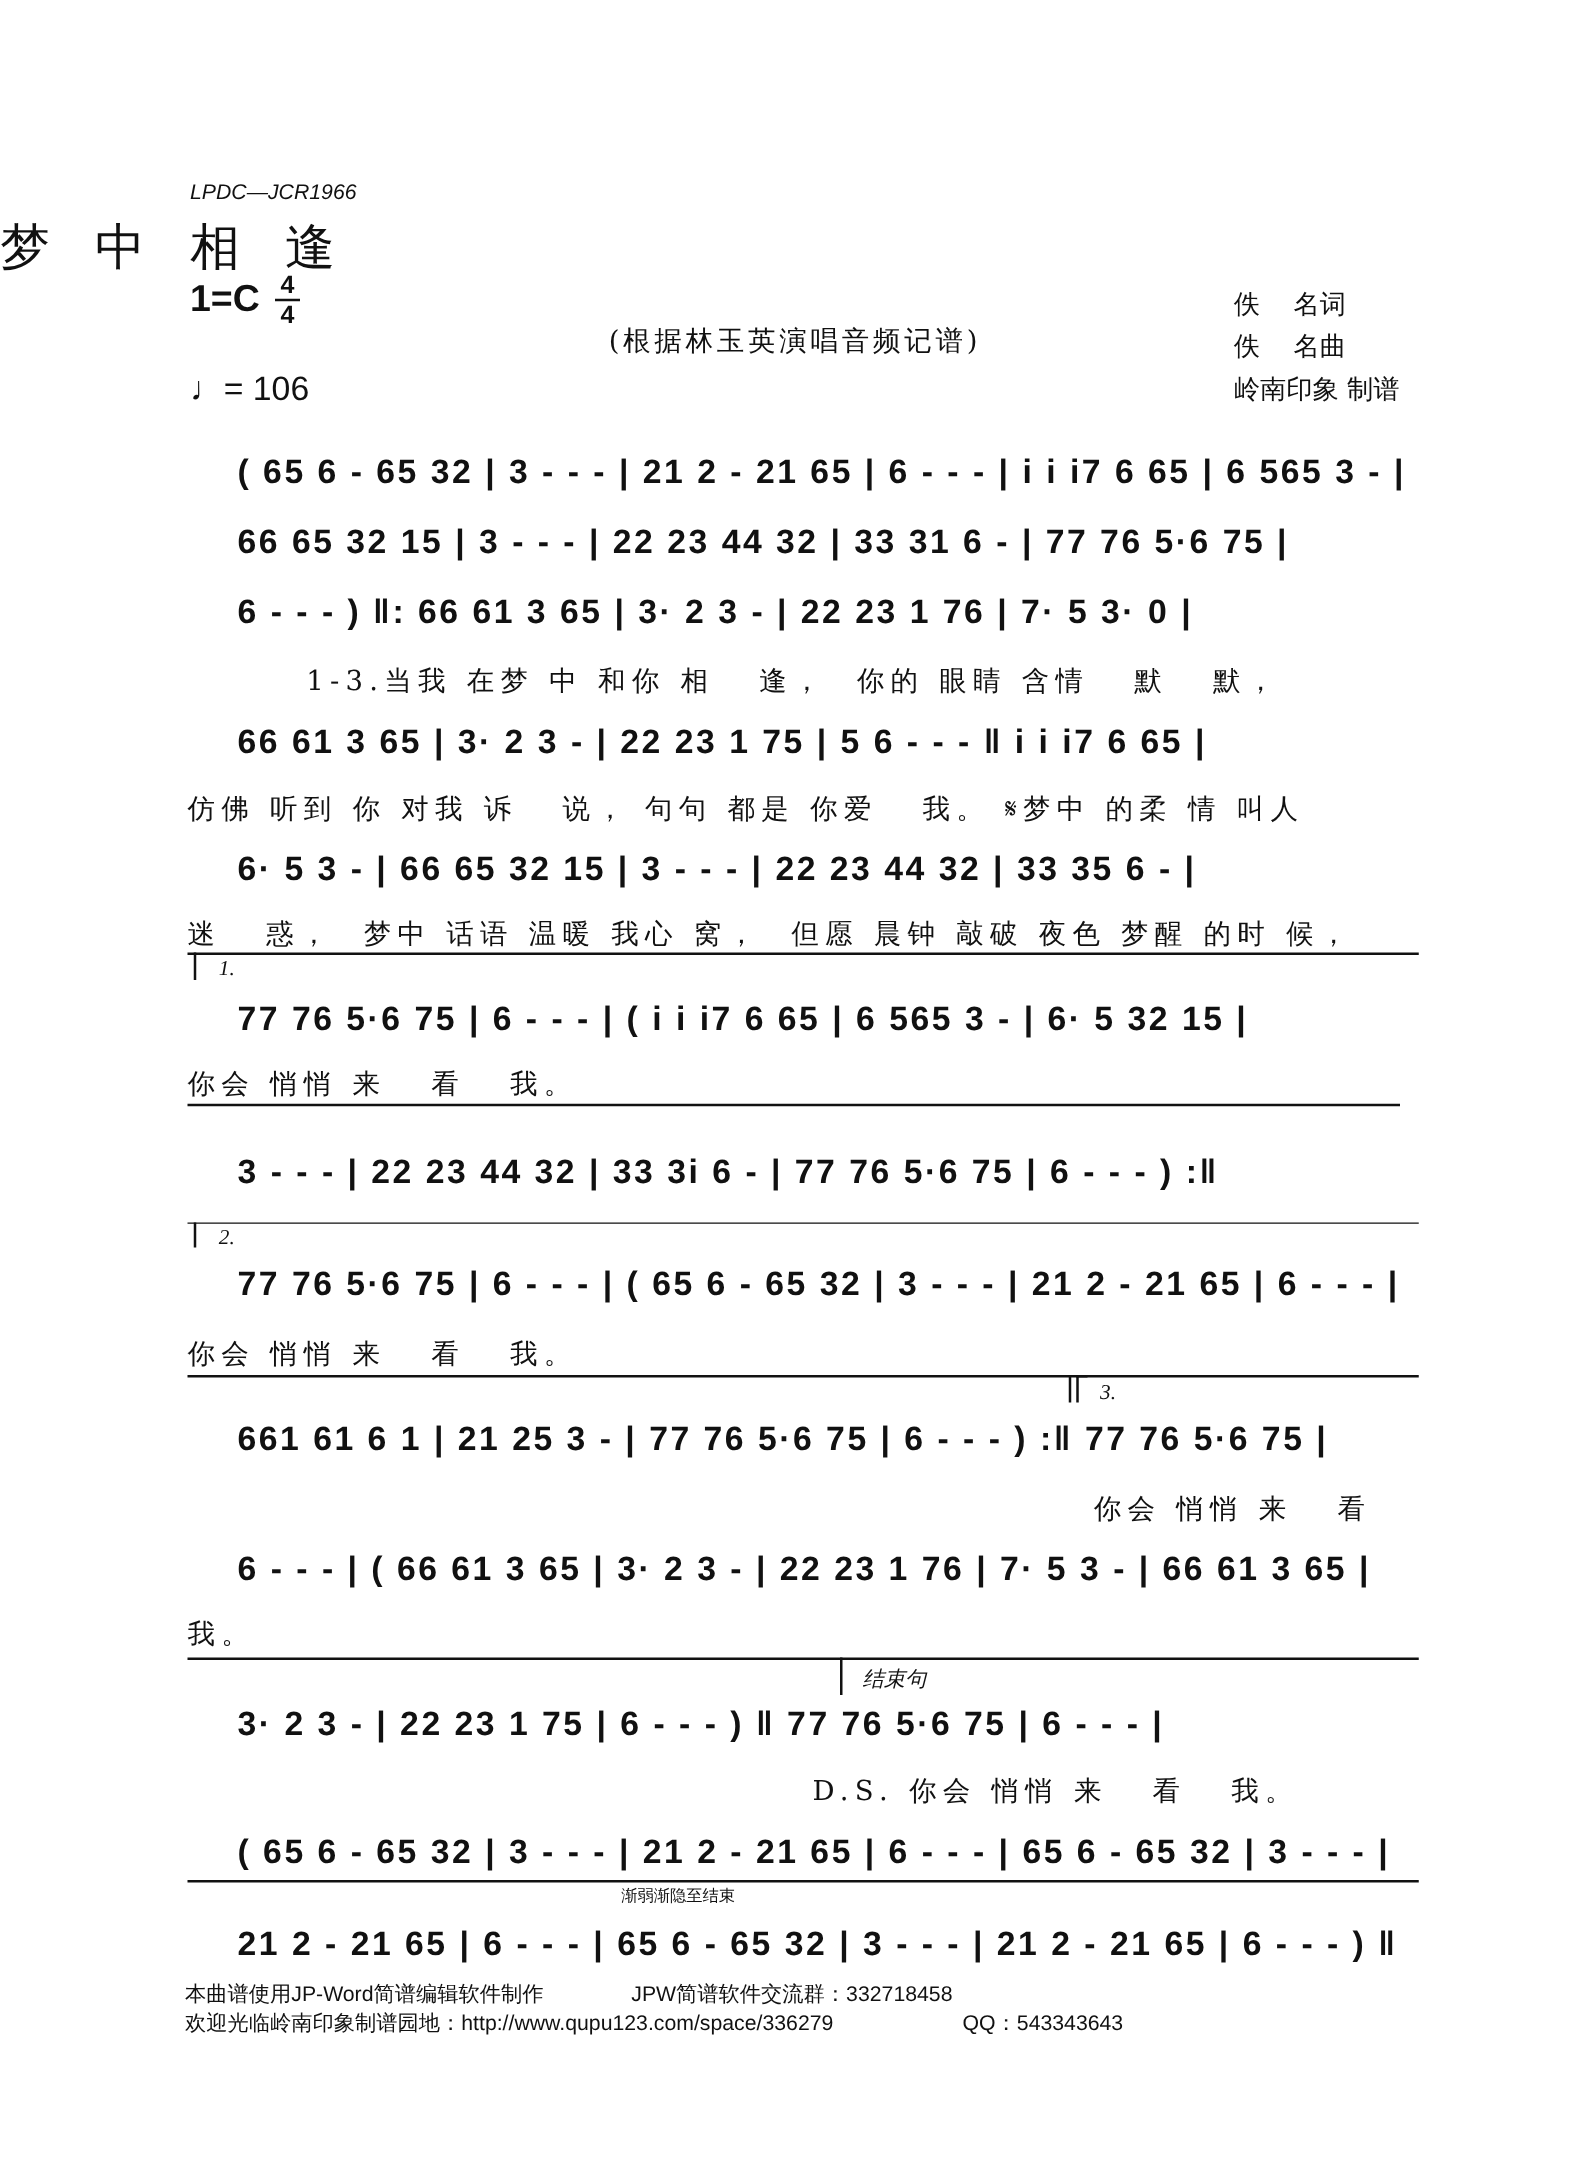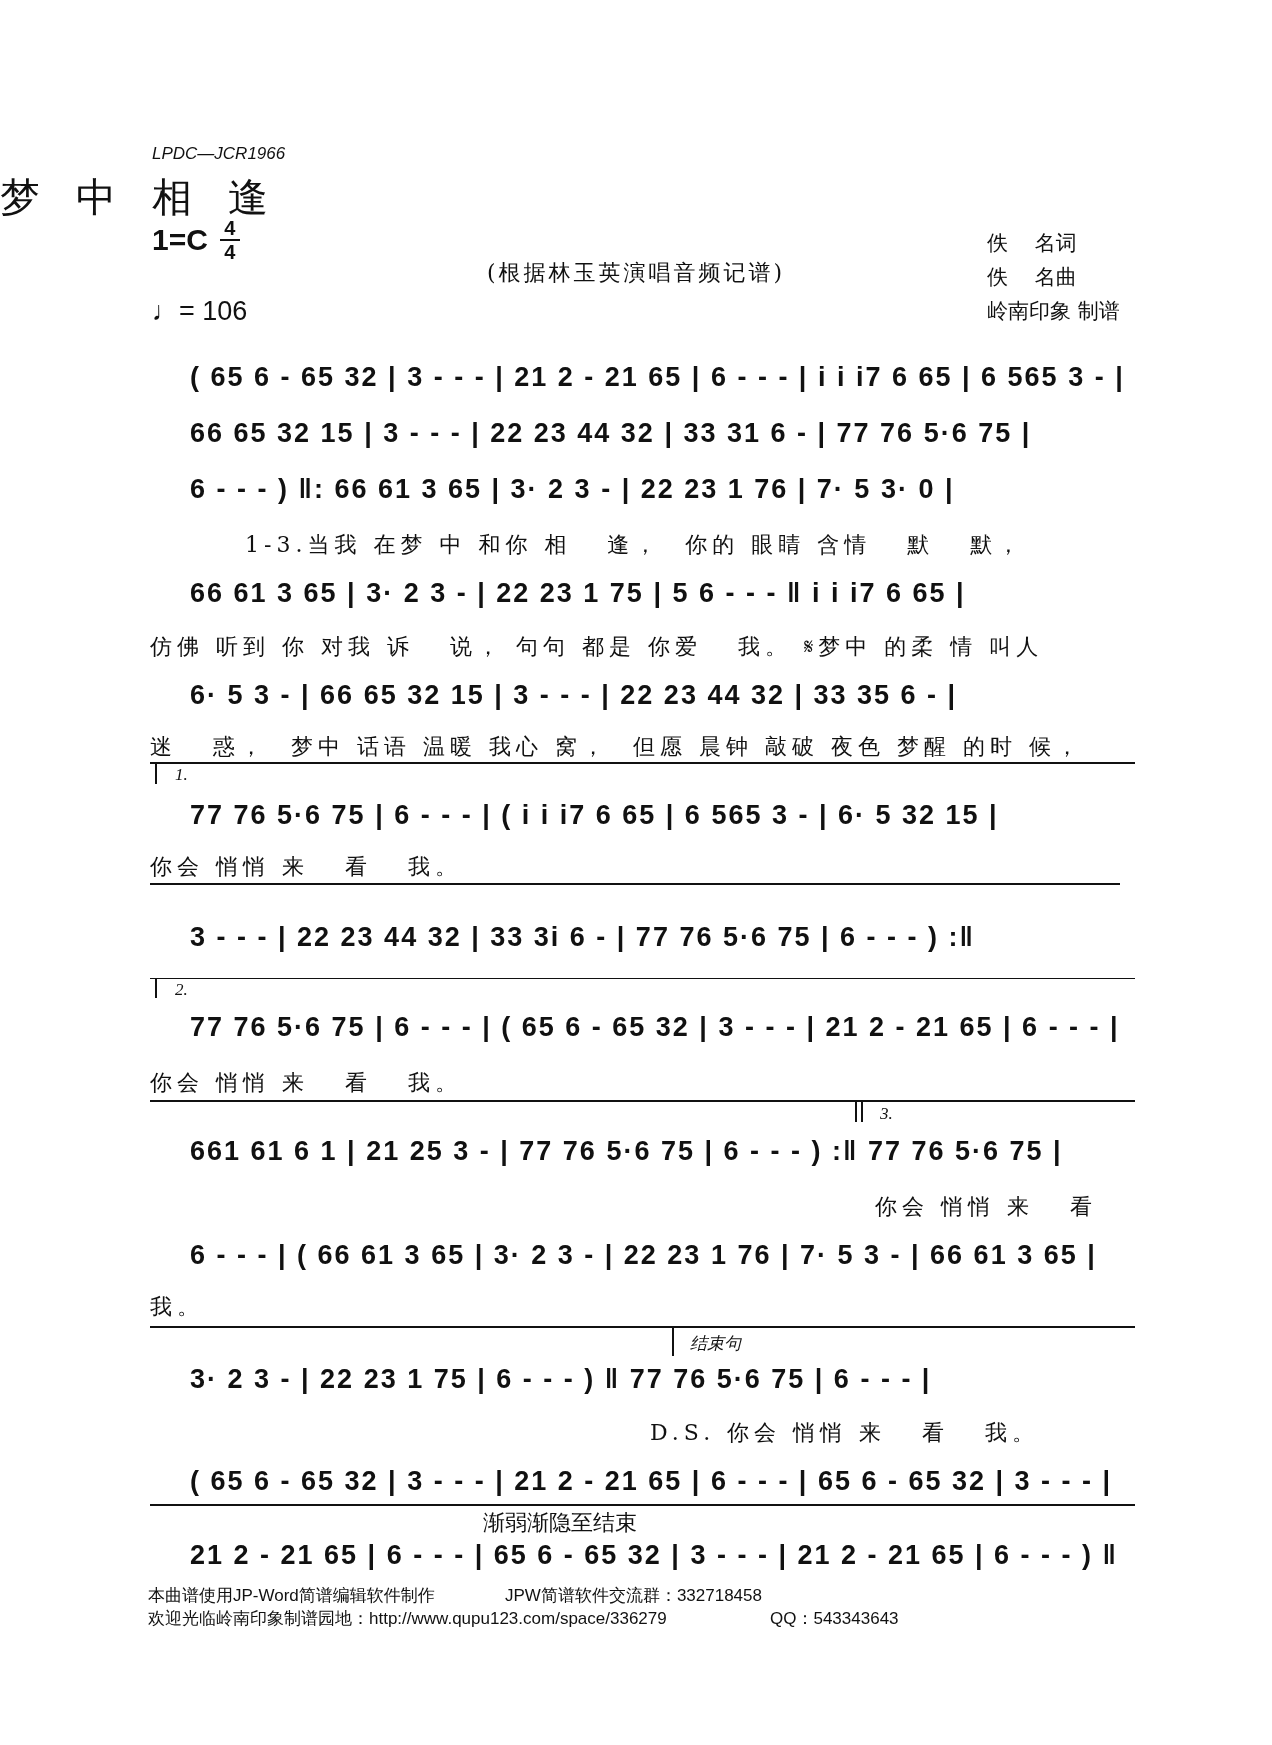--- a/index.html
+++ b/index.html
@@ -83,20 +83,20 @@
 <div class="lyr" style="top:1292px">我。</div>
 <div class="hr" style="top:1326px; width:985px"></div>
 
 <div class="vbar" style="left:672px; top:1326px; height:30px"></div>
 <div class="note" style="left:690px; top:1332px; font-style:italic">结束句</div>
 <div class="line" style="top:1364px">3· 2 3 - | 22 23 1 75 | 6 - - - ) ‖ 77 76 5·6 75 | 6 - - - |</div>
 <div class="lyr" style="top:1418px; left:650px; width:485px">D.S. 你会 悄悄 来   看   我。</div>
 
 <div class="line" style="top:1466px">( 65 6 - 65 32 | 3 - - - | 21 2 - 21 65 | 6 - - - | 65 6 - 65 32 | 3 - - - |</div>
 <div class="hr" style="top:1504px; width:985px"></div>
-<div class="note" style="left:483px; top:1508px; font-size:22px">渐弱渐隐至结束</div>
+<div class="note" style="left:497px; top:1508px; font-size:13px">渐弱渐隐至结束</div>
 
 <div class="line" style="top:1540px">21 2 - 21 65 | 6 - - - | 65 6 - 65 32 | 3 - - - | 21 2 - 21 65 | 6 - - - ) ‖</div>
 
 <div class="footer" style="top:1584px">本曲谱使用JP-Word简谱编辑软件制作</div>
 <div class="footer" style="top:1584px; left:505px">JPW简谱软件交流群：332718458</div>
 <div class="footer" style="top:1607px">欢迎光临岭南印象制谱园地：http://www.qupu123.com/space/336279</div>
 <div class="footer" style="top:1607px; left:770px">QQ：543343643</div>
 
 </body></html>

